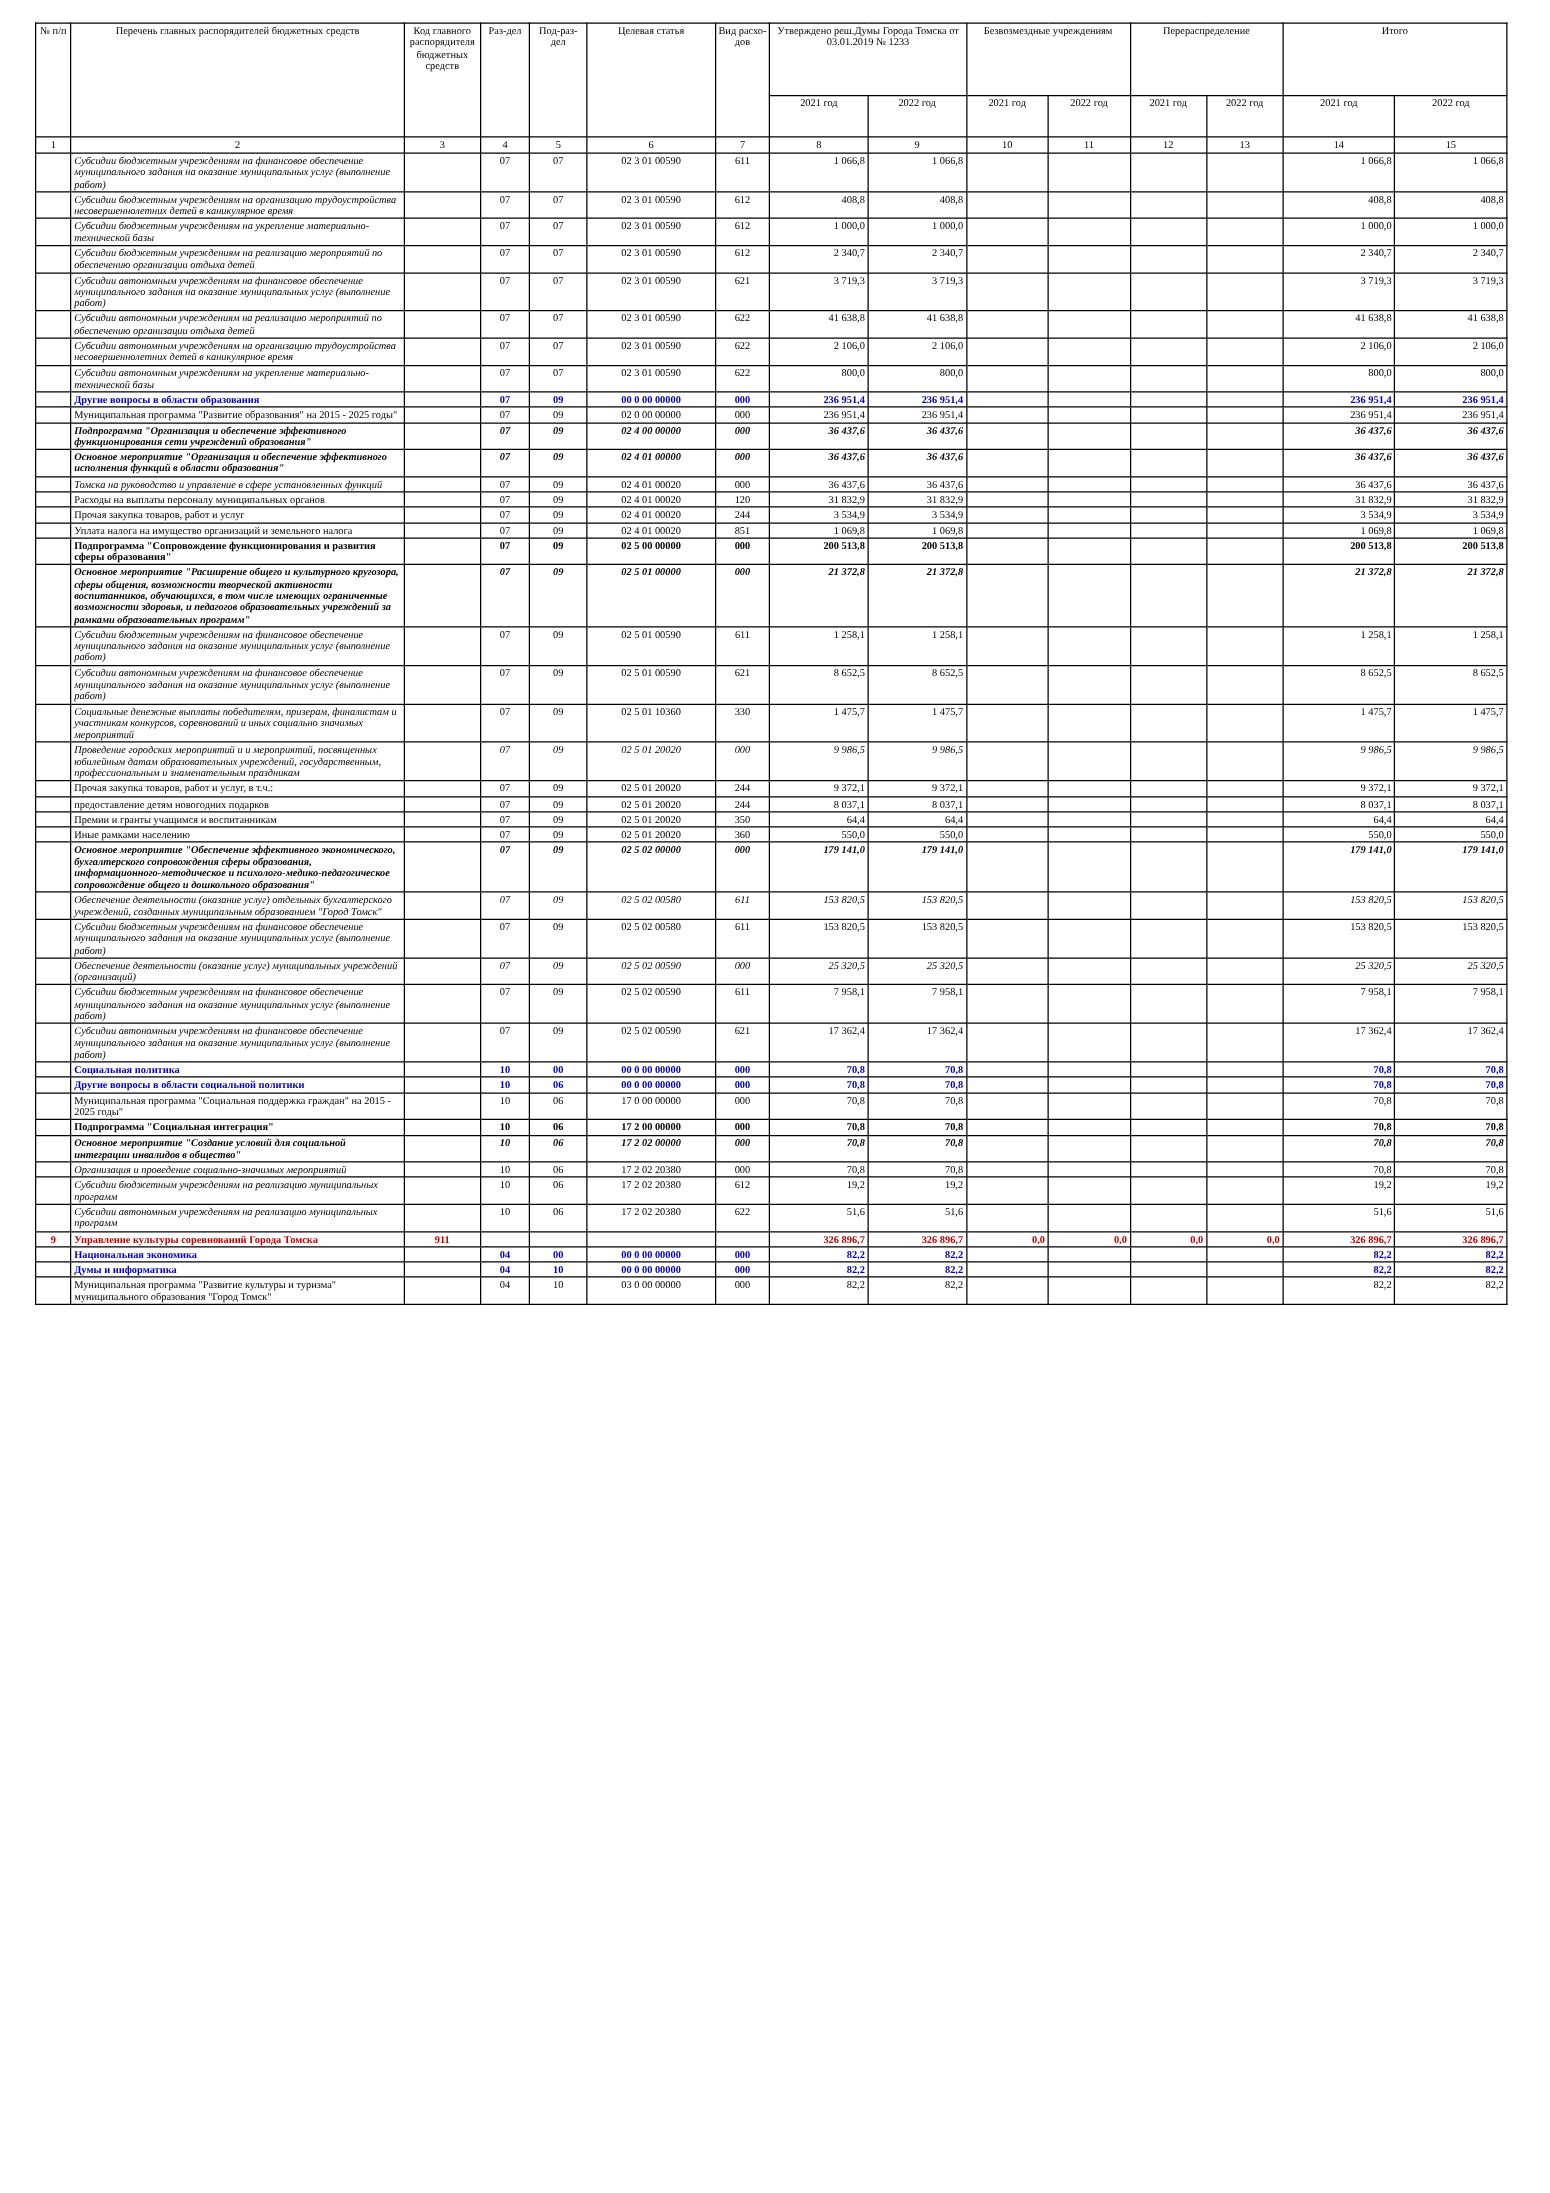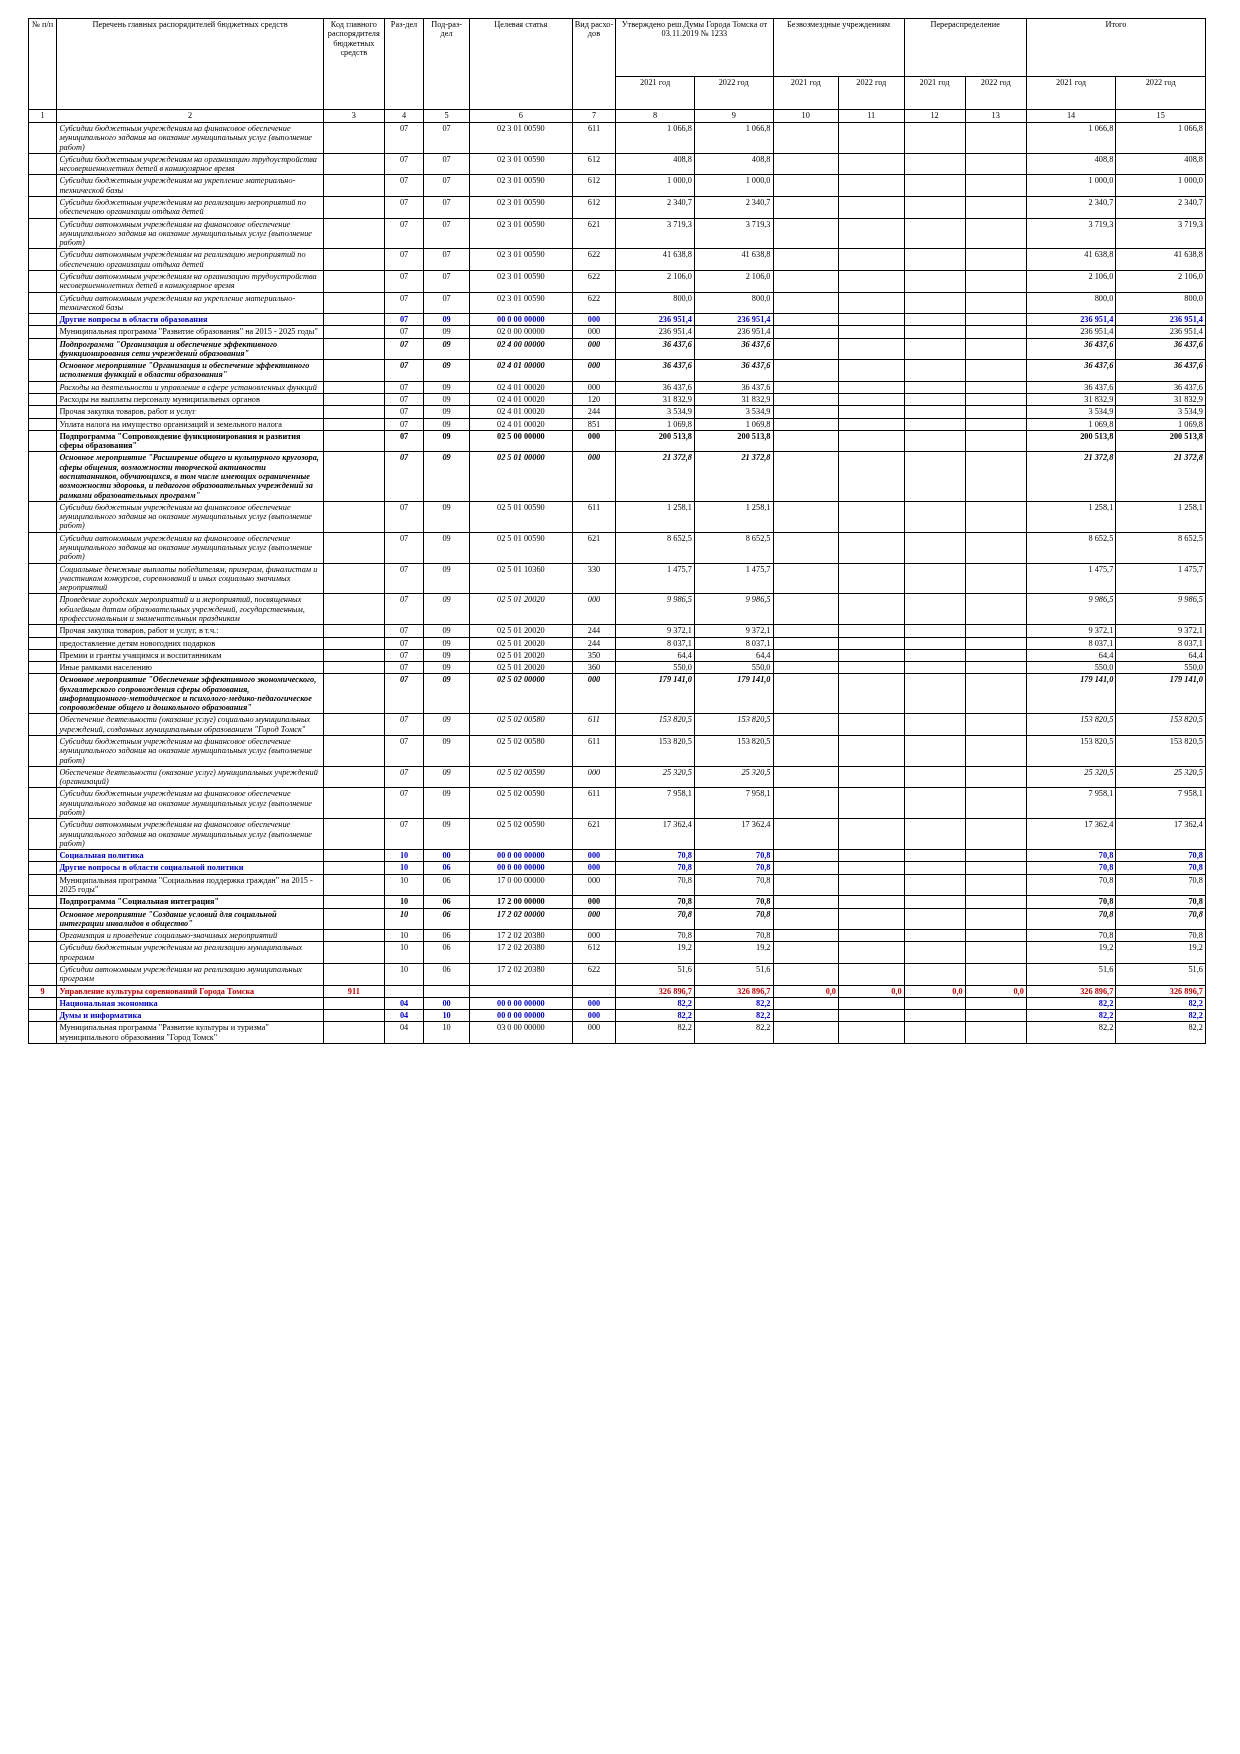--- a/index.html
+++ b/index.html
@@ -68,21 +68,21 @@
   </colgroup>
   <thead>
     <tr>
       <th rowspan="2" class="hdr-tall">№ п/п</th>
       <th rowspan="2">Перечень главных распорядителей бюджетных средств</th>
       <th rowspan="2">Код главного распорядителя бюджетных средств</th>
       <th rowspan="2">Раз-дел</th>
       <th rowspan="2">Под-раз-дел</th>
       <th rowspan="2">Целевая статья</th>
       <th rowspan="2">Вид расхо-дов</th>
-      <th colspan="2">Утверждено реш.Думы Города Томска от 03.11.2019 № 1233</th>
+      <th colspan="2">Утверждено реш.Думы Города Томска от 03.01.2019 № 1233</th>
       <th colspan="2">Безвозмездные учреждениям</th>
       <th colspan="2">Перераспределение</th>
       <th colspan="2">Итого</th>
     </tr>
     <tr>
       <th>2021 год</th>
       <th>2022 год</th>
       <th>2021 год</th>
       <th>2022 год</th>
       <th>2021 год</th>
@@ -308,21 +308,21 @@
           <td class="r italbold">36 437,6</td>
           <td class="r italbold"></td>
           <td class="r italbold"></td>
           <td class="r italbold"></td>
           <td class="r italbold"></td>
           <td class="r italbold">36 437,6</td>
           <td class="r italbold">36 437,6</td>
         </tr>
         <tr>
           <td class="c "></td>
-          <td class="l  ind1">Расходы на деятельности и управление в сфере установленных функций</td>
+          <td class="l  ind1">Томска на руководство и управление в сфере установленных функций</td>
           <td class="c "></td>
           <td class="c ">07</td>
           <td class="c ">09</td>
           <td class="c ">02 4 01 00020</td>
           <td class="c ">000</td>
           <td class="r ">36 437,6</td>
           <td class="r ">36 437,6</td>
           <td class="r "></td>
           <td class="r "></td>
           <td class="r "></td>
@@ -563,21 +563,21 @@
           <td class="r italbold">179 141,0</td>
           <td class="r italbold"></td>
           <td class="r italbold"></td>
           <td class="r italbold"></td>
           <td class="r italbold"></td>
           <td class="r italbold">179 141,0</td>
           <td class="r italbold">179 141,0</td>
         </tr>
         <tr>
           <td class="c ital"></td>
-          <td class="l ital ind1">Обеспечение деятельности (оказание услуг) социально муниципальных учреждений, созданных муниципальным образованием "Город Томск"</td>
+          <td class="l ital ind1">Обеспечение деятельности (оказание услуг) отдельных бухгалтерского учреждений, созданных муниципальным образованием "Город Томск"</td>
           <td class="c ital"></td>
           <td class="c ital">07</td>
           <td class="c ital">09</td>
           <td class="c ital">02 5 02 00580</td>
           <td class="c ital">611</td>
           <td class="r ital">153 820,5</td>
           <td class="r ital">153 820,5</td>
           <td class="r ital"></td>
           <td class="r ital"></td>
           <td class="r ital"></td>

